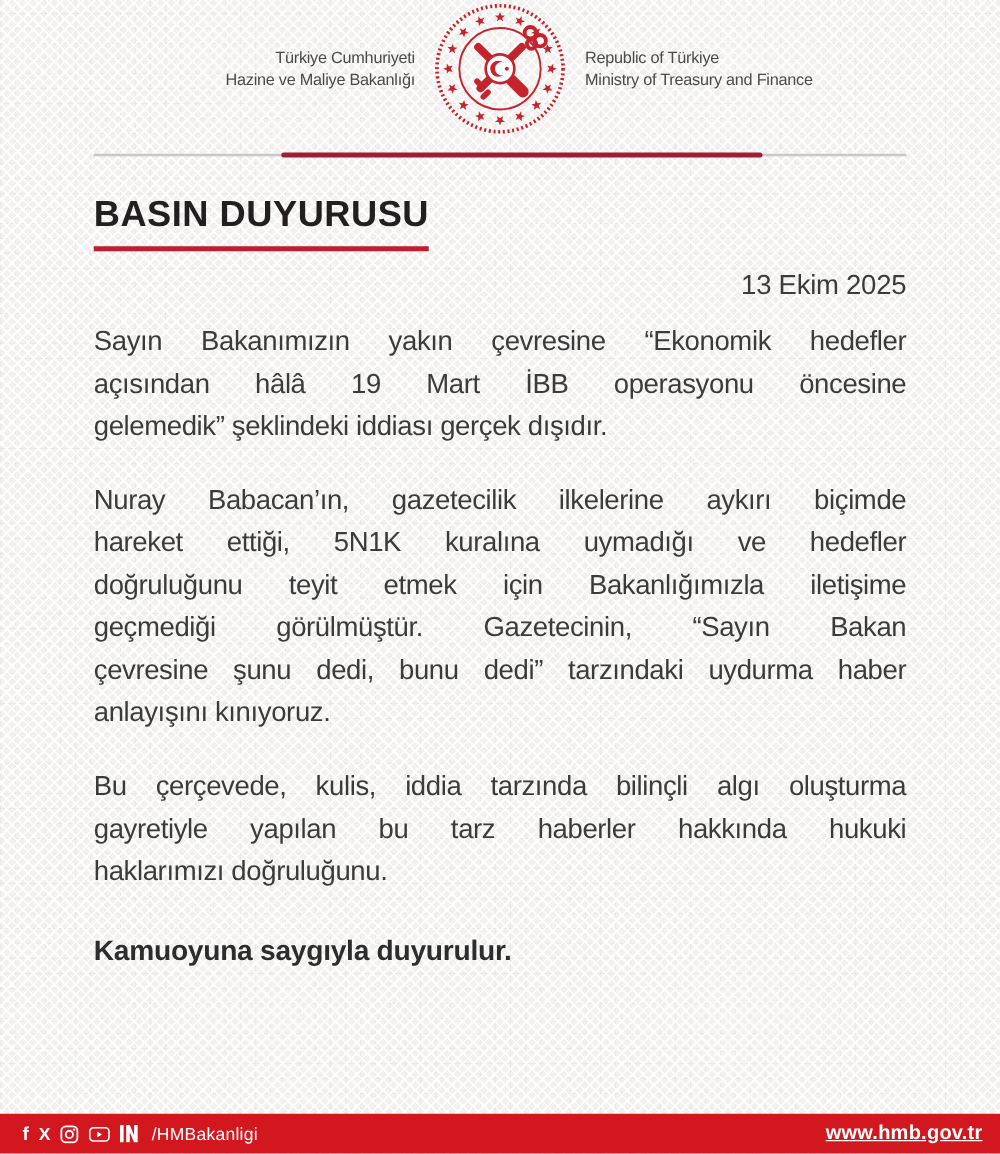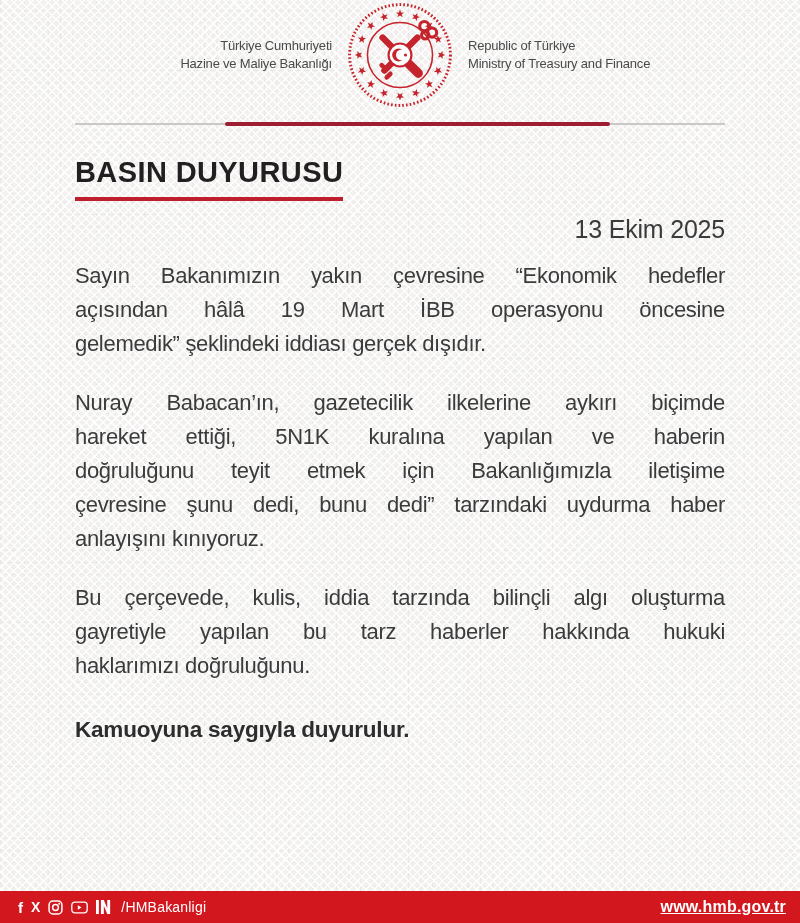--- a/index.html
+++ b/index.html
@@ -48,21 +48,21 @@
   
   .content{margin:0 75px;}
   .title-wrap{display:inline-block;margin-top:30px;}
   .title{
     display:block;
     font-size:29px;font-weight:800;letter-spacing:.4px;
     color:var(--title-dark);
   }
   .title-underline{display:block;height:4px;background:var(--underline-red);margin-top:8px;}
   .date{
-    text-align:right;font-size:25px;color:var(--text-dark);
+    text-align:right;font-size:22px;color:var(--text-dark);
     margin-top:14px;letter-spacing:-0.2px;
   }
   .body-text{margin-top:15px;color:var(--text-dark);}
   .paragraph{margin-bottom:25px;}
   .paragraph .par-line{
     font-size:22px;line-height:34px;letter-spacing:-0.3px;
     text-align:justify;text-align-last:justify;
     white-space:normal;
   }
   .paragraph .par-line:last-child{text-align-last:left;}
@@ -167,22 +167,23 @@
     <div class="date">13 Ekim 2025</div>
 
     <div class="body-text">
       <div class="paragraph">
           <div class="par-line">Sayın Bakanımızın yakın çevresine “Ekonomik hedefler</div>
           <div class="par-line">açısından hâlâ 19 Mart İBB operasyonu öncesine</div>
           <div class="par-line">gelemedik” şeklindeki iddiası gerçek dışıdır.</div>
         </div>
       <div class="paragraph">
           <div class="par-line">Nuray Babacan’ın, gazetecilik ilkelerine aykırı biçimde</div>
-          <div class="par-line">hareket ettiği, 5N1K kuralına yapılan ve haberin</div>
+          <div class="par-line">hareket ettiği, 5N1K kuralına uymadığı ve hedefler</div>
           <div class="par-line">doğruluğunu teyit etmek için Bakanlığımızla iletişime</div>
+          <div class="par-line">geçmediği görülmüştür. Gazetecinin, “Sayın Bakan</div>
           <div class="par-line">çevresine şunu dedi, bunu dedi” tarzındaki uydurma haber</div>
           <div class="par-line">anlayışını kınıyoruz.</div>
         </div>
       <div class="paragraph">
           <div class="par-line">Bu çerçevede, kulis, iddia tarzında bilinçli algı oluşturma</div>
           <div class="par-line">gayretiyle yapılan bu tarz haberler hakkında hukuki</div>
           <div class="par-line">haklarımızı doğruluğunu.</div>
         </div>
       <div class="closing">Kamuoyuna saygıyla duyurulur.</div>
     </div>

